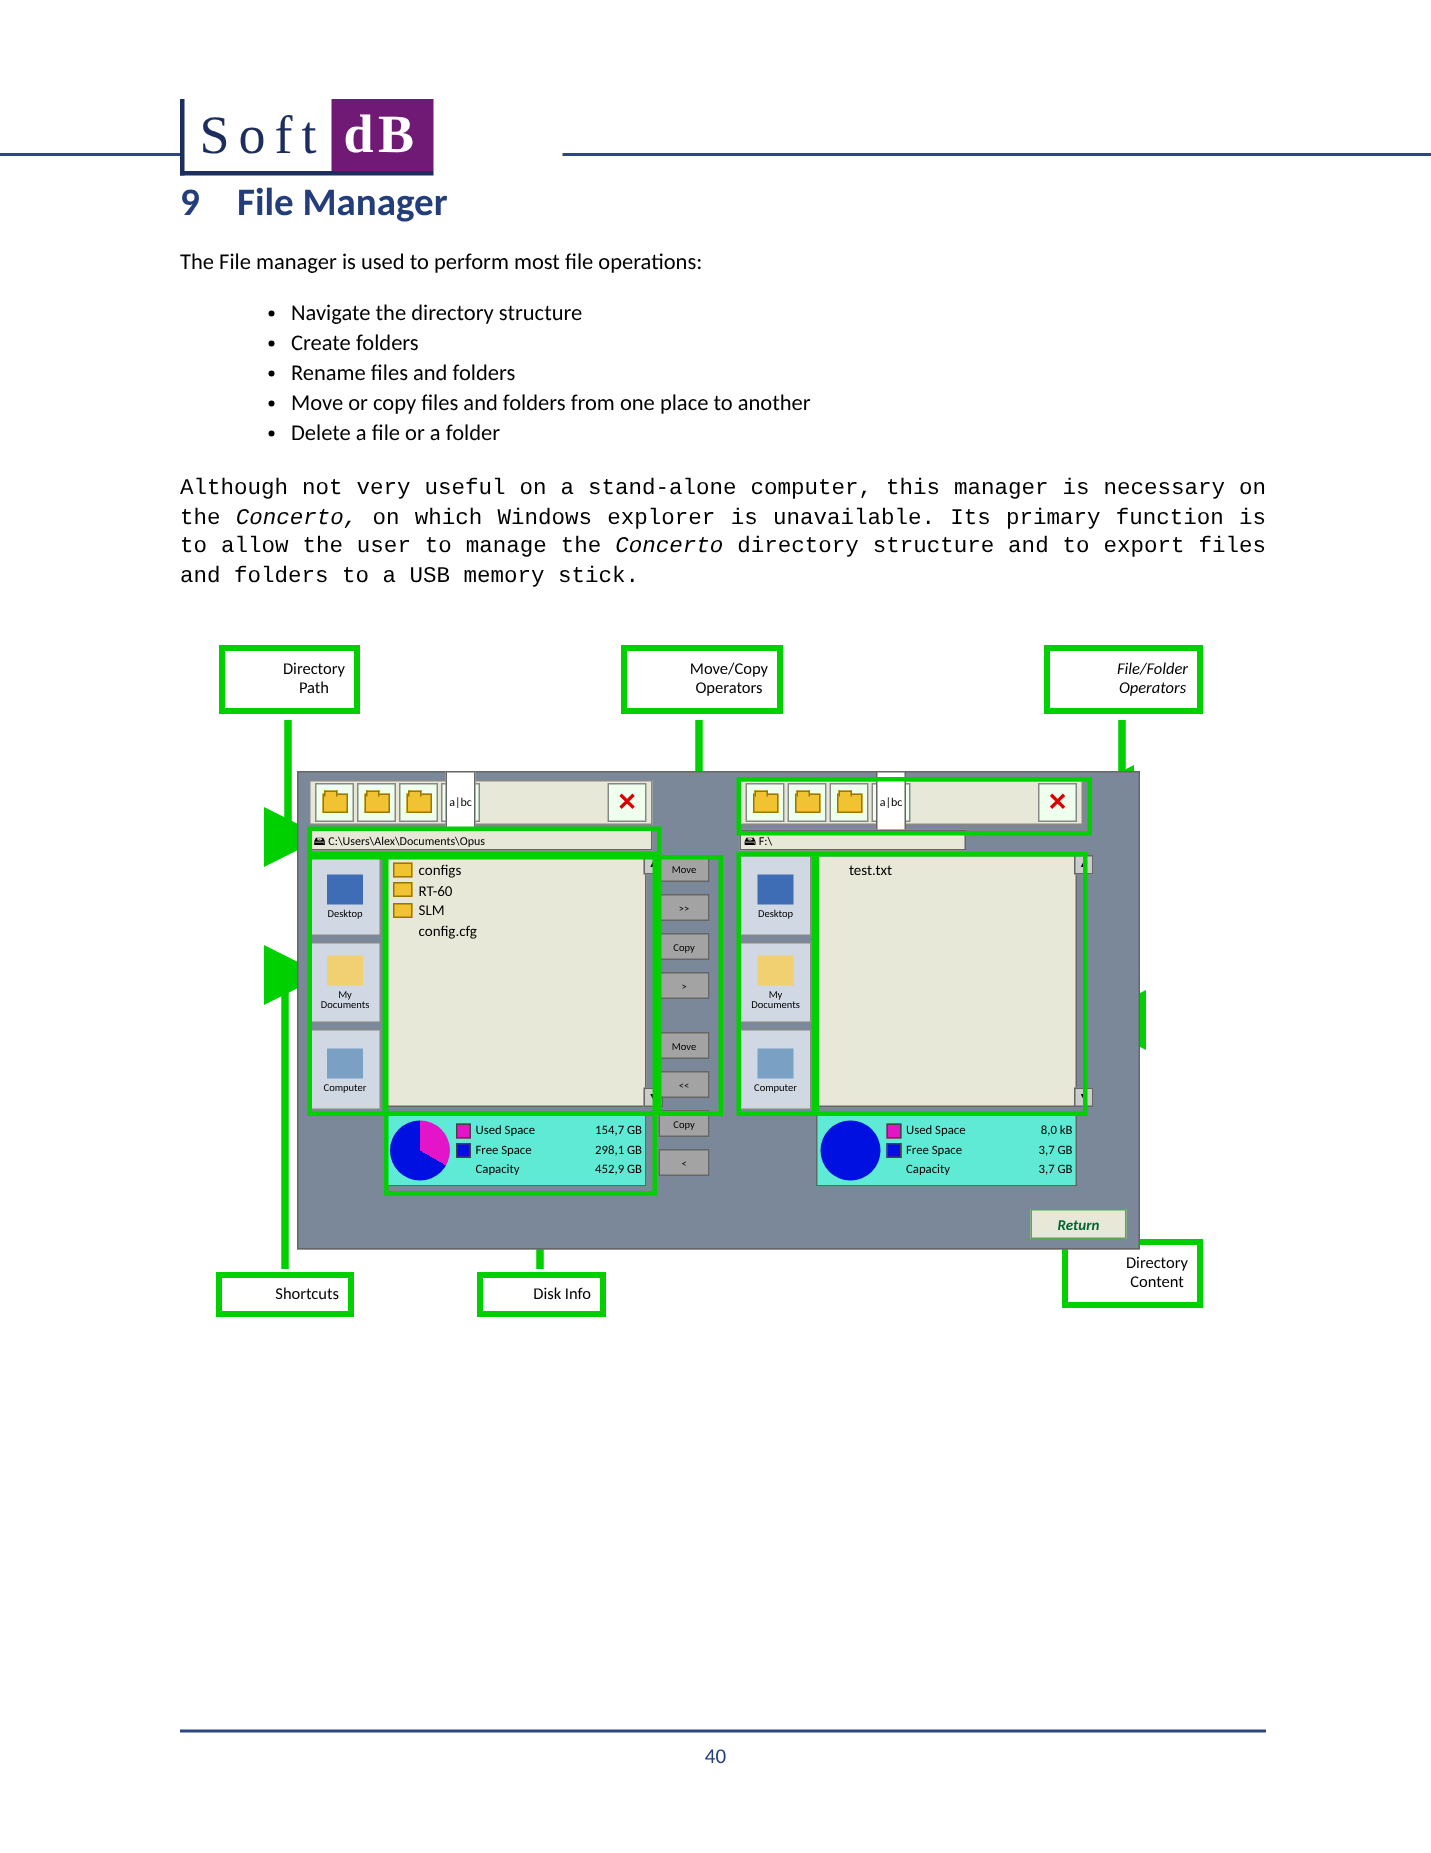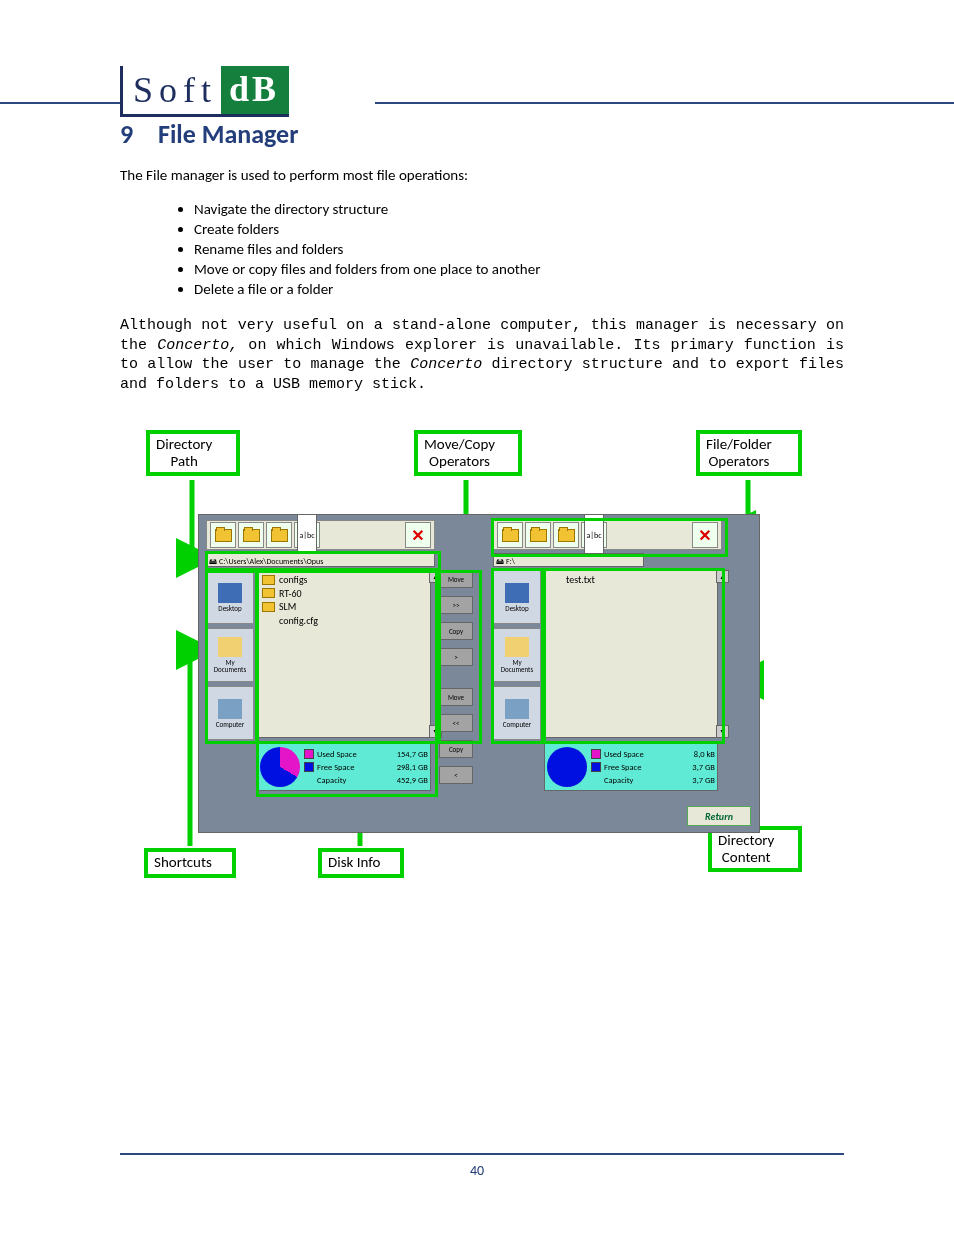--- a/index.html
+++ b/index.html
@@ -9,37 +9,37 @@
     background: #fff;
     width: 954px;
     height: 1235px;
     position: relative;
     box-sizing: border-box;
     padding: 60px 110px 70px 120px;
   }
   .header-line { border-top: 2.5px solid #2d4780; position:absolute; }
   .logo-block { display:flex; align-items:center; gap:0; }
   .logo-soft { font-family: Georgia, 'Times New Roman', serif; font-size:36px; letter-spacing:6px; color:#1d2e5e; padding:0 4px 0 10px;}
-  .logo-db { background:#15803d; color:#fff; font-family:Georgia,'Times New Roman',serif; font-size:36px; font-weight:bold; letter-spacing:3px; padding:2px 10px 4px 8px; }
+  .logo-db { background:#701a75; color:#fff; font-family:Georgia,'Times New Roman',serif; font-size:36px; font-weight:bold; letter-spacing:3px; padding:2px 10px 4px 8px; }
   .h1 { color:#233e7a; font-size:26px; font-weight:bold; margin:58px 0 16px 0; }
   .h1 .num { display:inline-block; width:38px; }
   .intro { font-size:15px; margin:0 0 16px 0; }
   ul.bullets { margin:0 0 18px 74px; padding:0; font-size:15px; }
   ul.bullets li { margin:2px 0; }
   .para { font-size:15px; text-align:justify; margin:0 0 36px 0; line-height:1.3;font-family:Liberation Mono, monospace; }
 
   
   .diagram { position:relative; width:724px; height:470px; margin-left:-6px; }
   .label-box {
     position:absolute;
     border:4px solid #00d000;
     background:#fff;
-    font-size:15px;
+    font-size:11px;
     text-align:center;
-    display:flex; align-items:center; justify-content:flex-start;
+    display:flex; align-items:center; justify-content:flex-end;
     line-height:1.15;
     padding:3px 6px;
     box-sizing:border-box;
   }
   .arrow { position:absolute; }
 
   .app-window {
     position:absolute;
     left:84px; top:84px;
     width:560px; height:317px;
@@ -176,21 +176,21 @@
 
   <div class="label-box" style="left:32px; top:0; width:94px; height:46px;">
       <span style="white-space:pre-line;">Directory
 Path</span>
     </div>
   <div class="label-box" style="left:300px;top:0; width:108px;height:46px;">
       <span style="white-space:pre-line;">Move/Copy
 Operators</span>
     </div>
   <div class="label-box" style="left:582px;top:0; width:106px;height:46px;">
-      <span style="white-space:pre-line;">File/Folder
+      <span style="white-space:pre-line;font-style:italic;">File/Folder
 Operators</span>
     </div>
 
   <div class="label-box" style="left:30px; top:418px; width:92px; height:30px;">
       <span>Shortcuts</span>
     </div>
   <div class="label-box" style="left:204px;top:418px; width:86px; height:30px;">
       <span>Disk Info</span>
     </div>
   <div class="label-box" style="left:594px;top:396px; width:94px; height:46px;">

